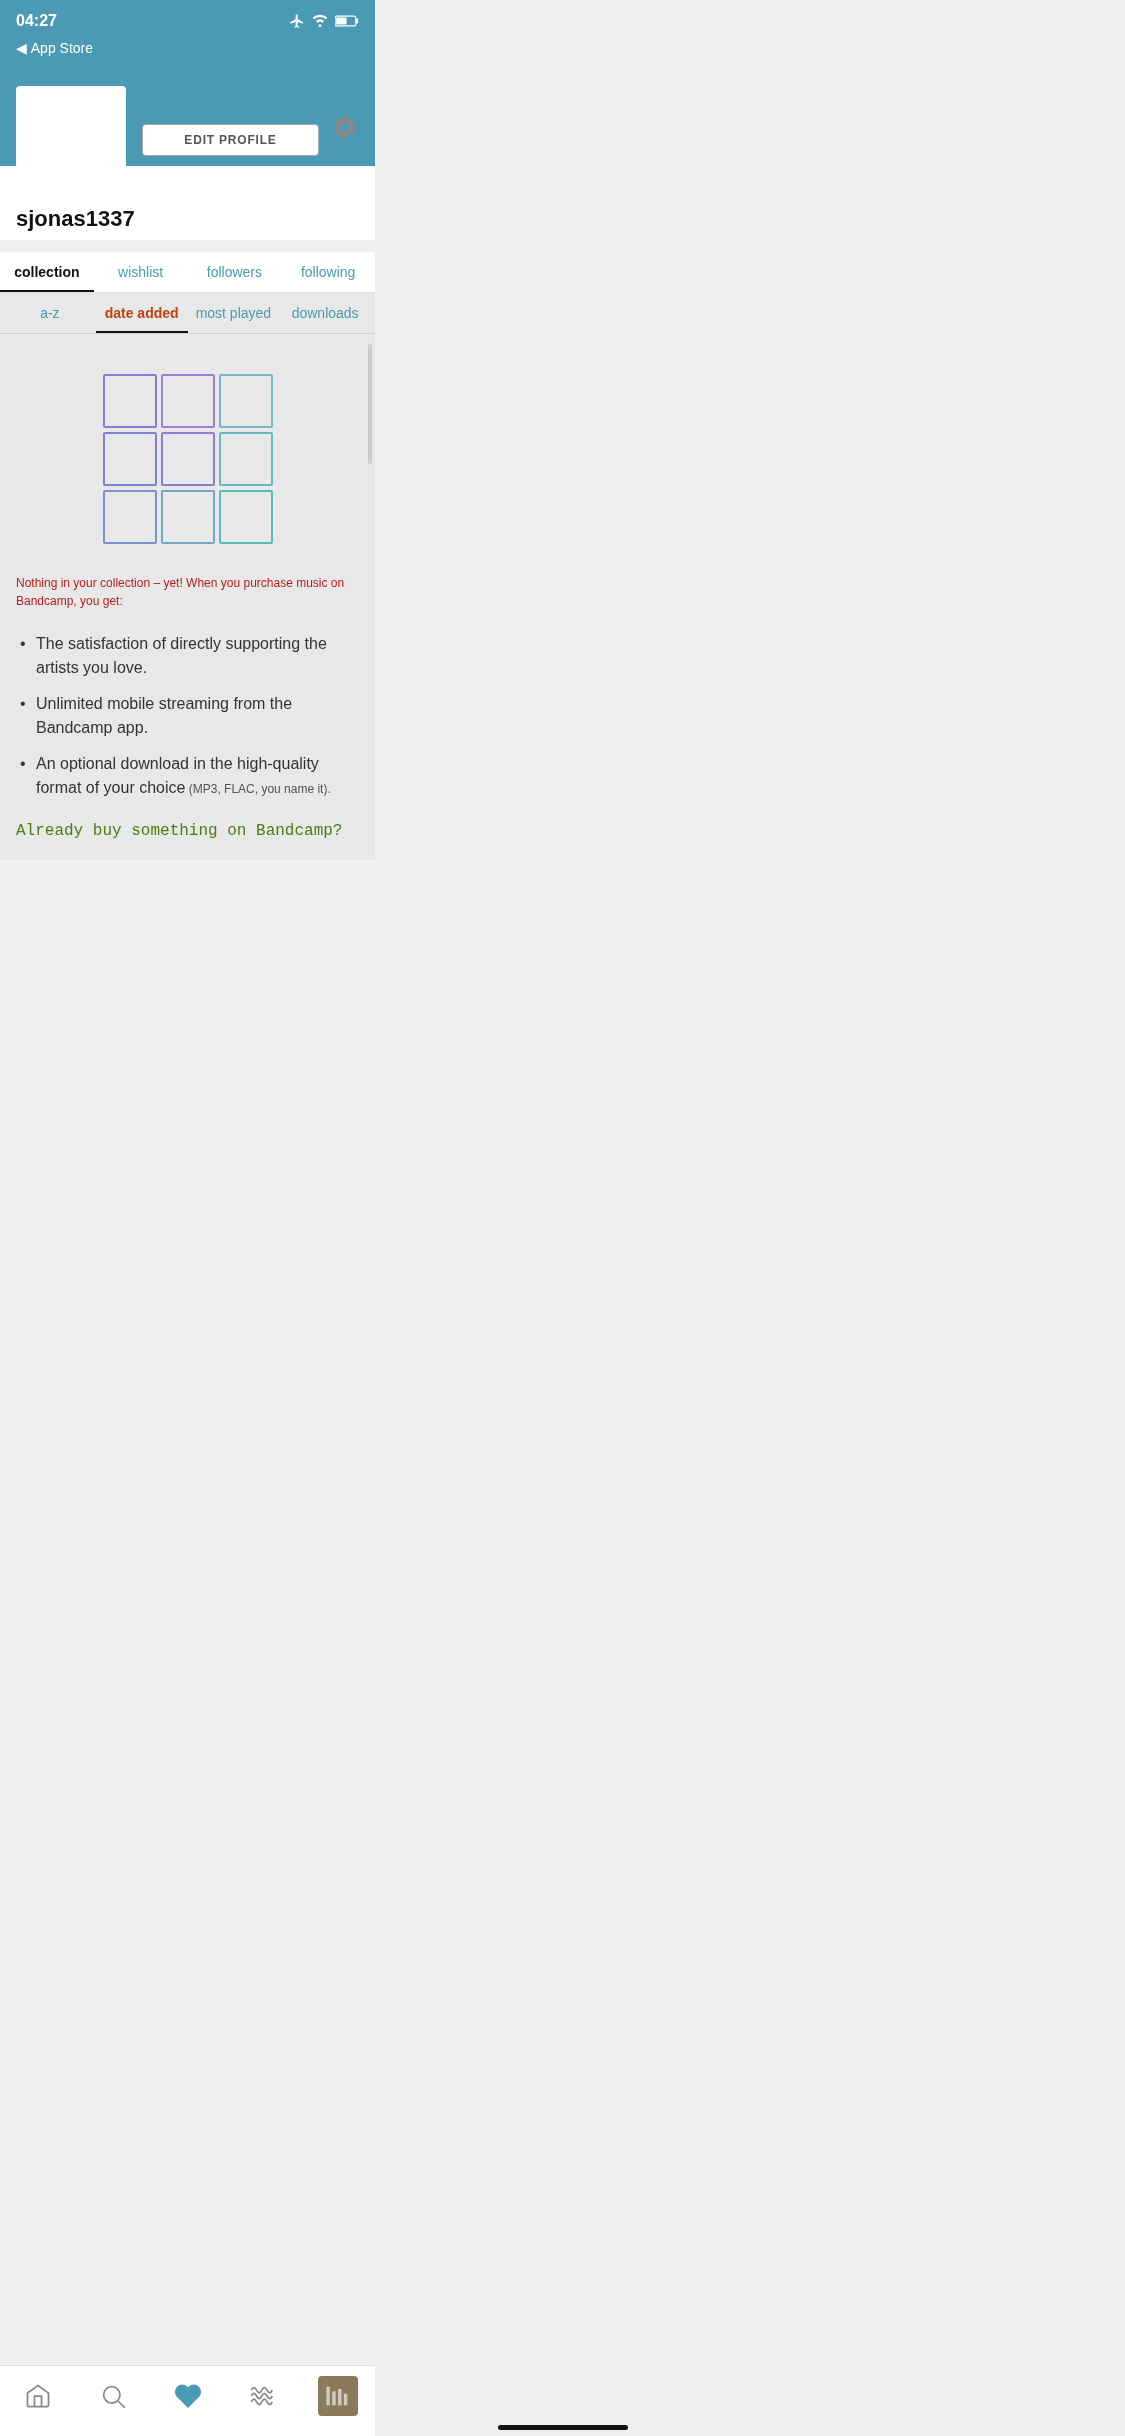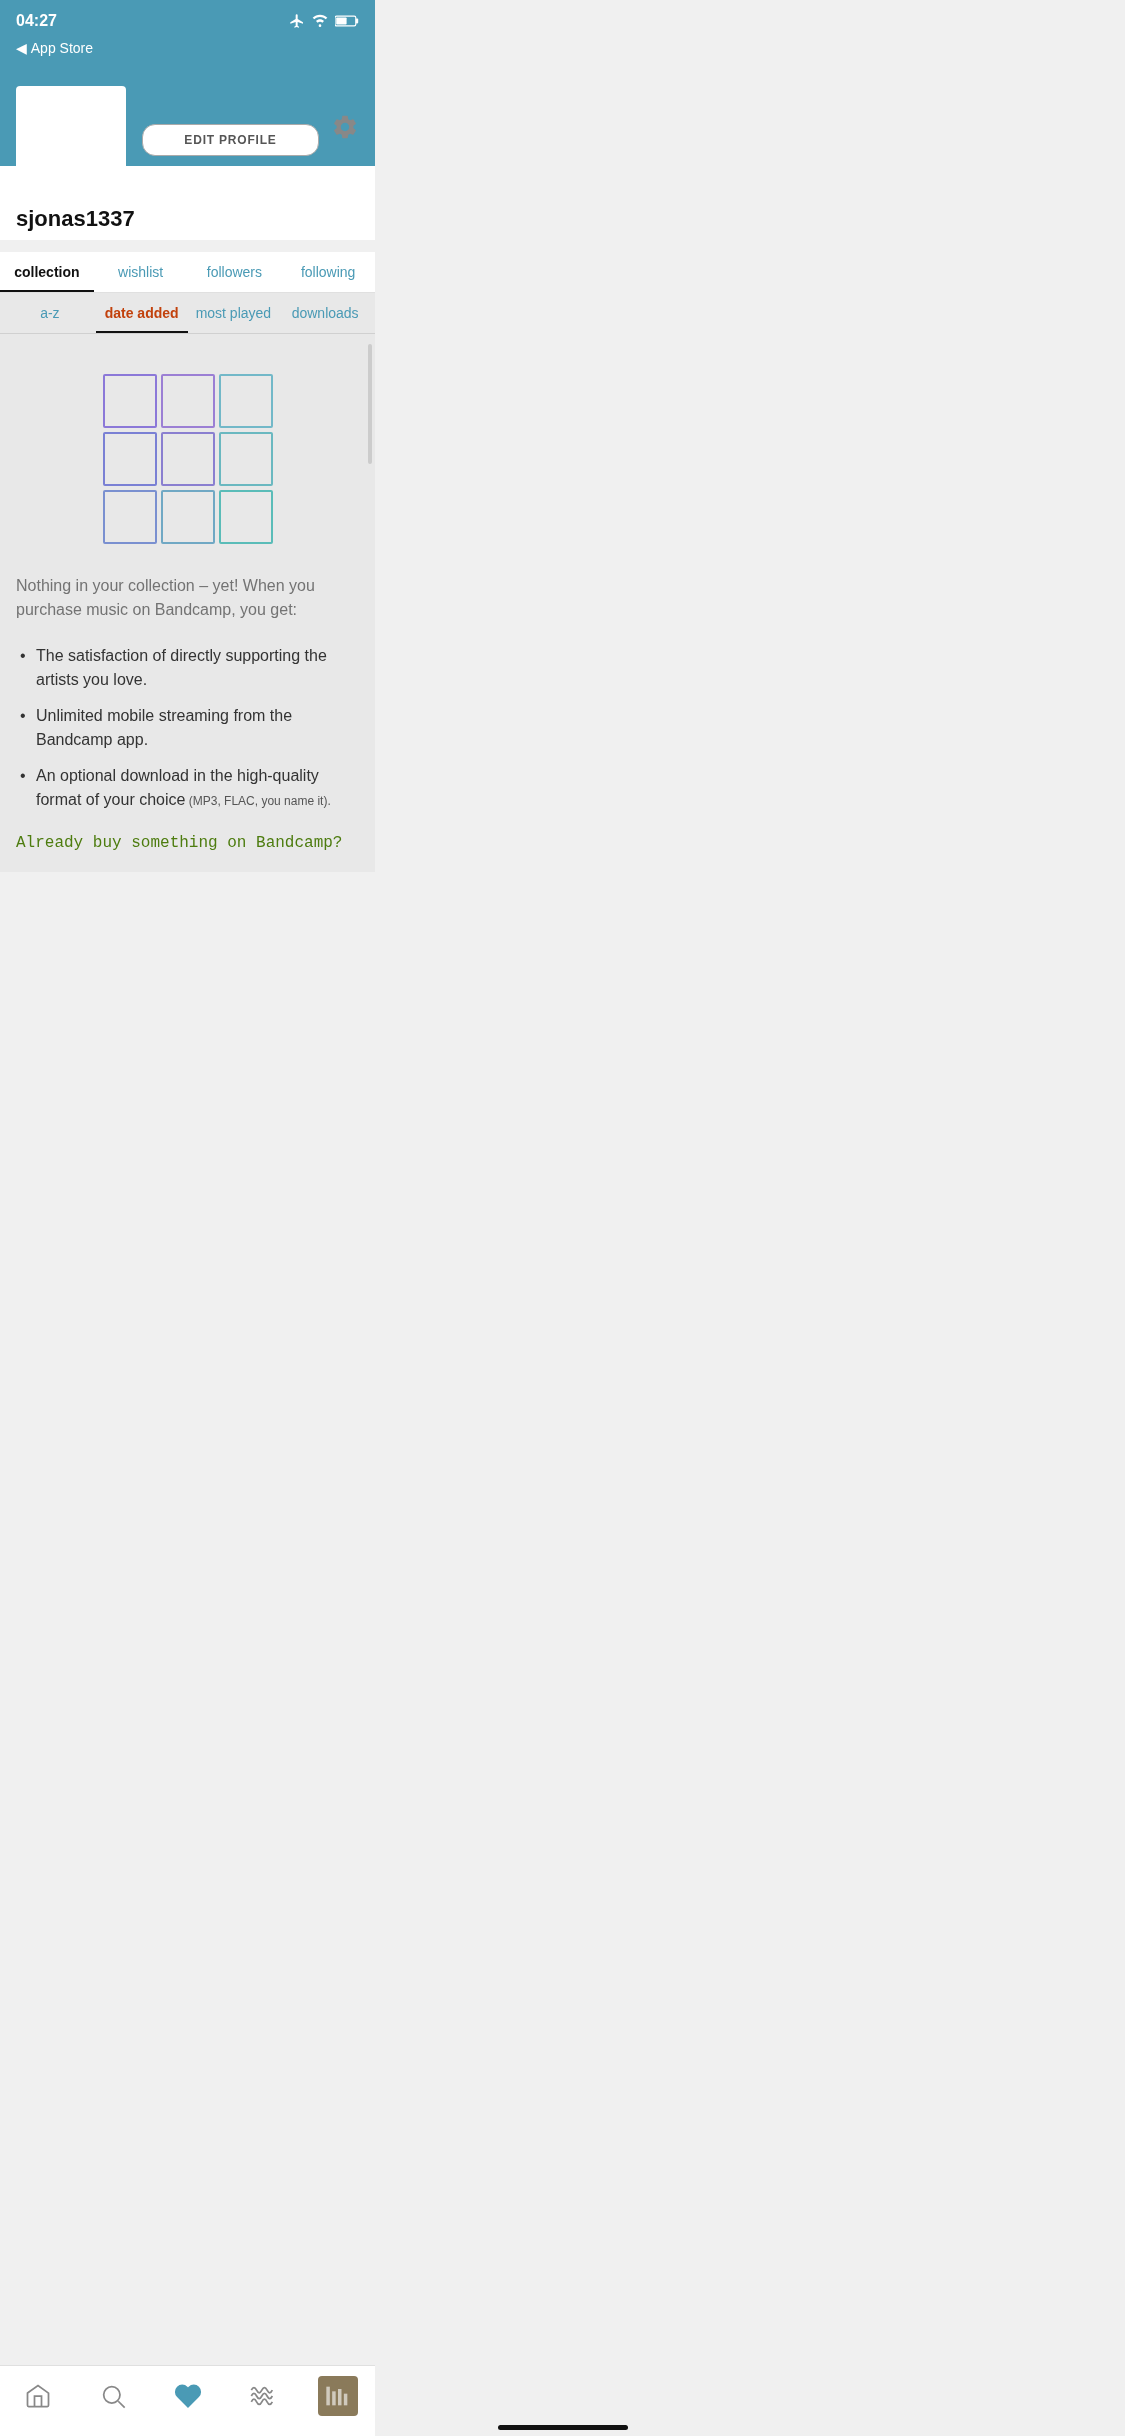--- a/index.html
+++ b/index.html
@@ -72,21 +72,21 @@
       flex: 1;
     }
     .edit-profile-btn {
       border: 1.5px solid #aaa;
       background: white;
       color: #555;
       font-size: 12px;
       font-weight: 600;
       letter-spacing: 0.8px;
       padding: 8px 26px;
-      border-radius: 13px;
+      border-radius: 4px;
       text-transform: uppercase;
       flex: 1;
       margin-top: 20px;
     }
     .gear-icon {
       color: #888;
       font-size: 24px;
     }
 
     
@@ -190,22 +190,22 @@
     }
     .grid-cell {
       width: 54px;
       height: 54px;
       border-radius: 2px;
     }
 
     
     .empty-text {
       padding: 10px 0 16px;
-      font-size: 16px;
-      color: #737373;
+      font-size: 12px;
+      color: #b91c1c;
       line-height: 1.5;
     }
     .bullet-list {
       list-style: none;
       padding: 0;
       margin: 0 0 16px;
     }
     .bullet-list li {
       font-size: 16px;
       color: #333;

